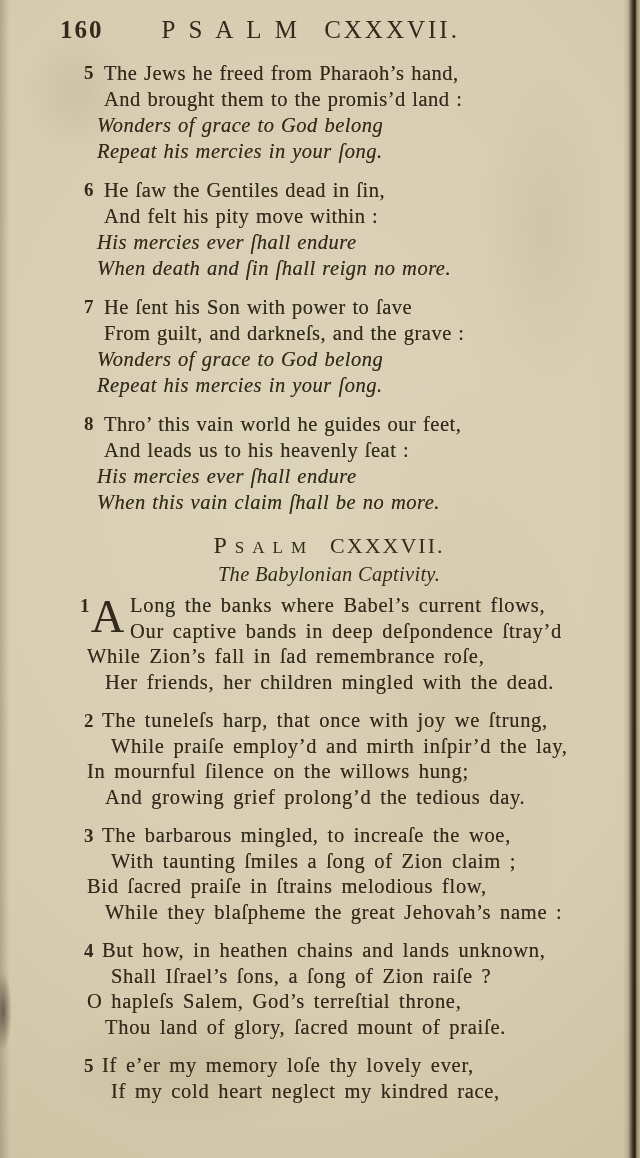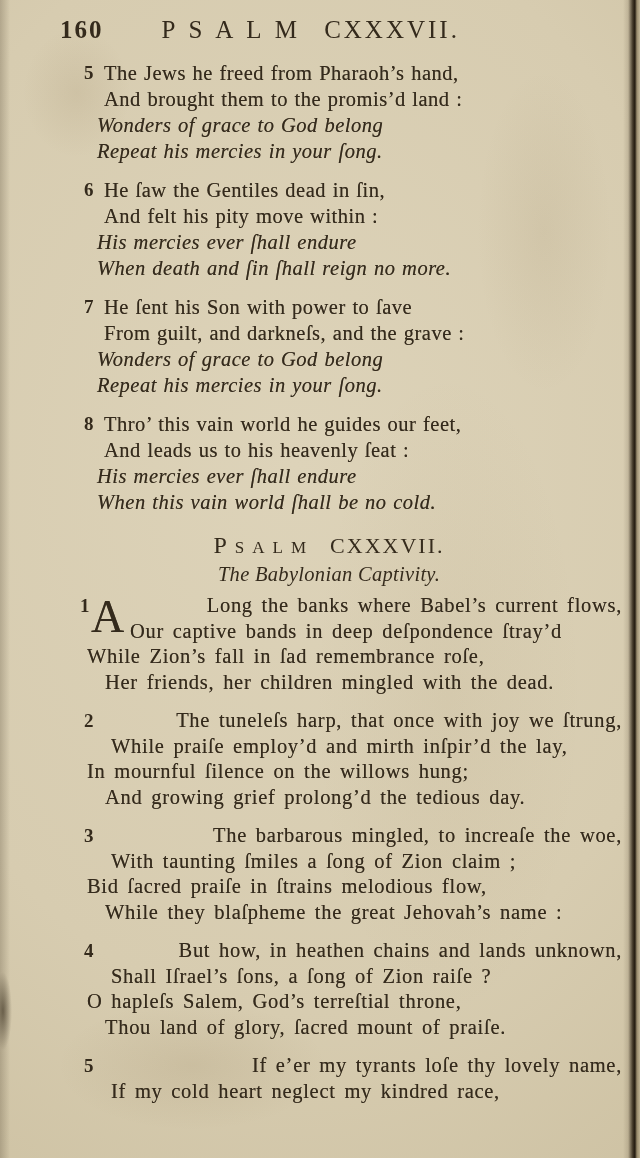--- a/index.html
+++ b/index.html
@@ -47,21 +47,21 @@
   .verse{position:relative;margin-bottom:13px;}
   .vnum{position:absolute;left:24px;top:2px;font-size:19px;font-weight:700;}
   .vline{font-size:20.5px;line-height:26px;white-space:nowrap;
          text-shadow:0 0 .4px rgba(40,30,15,.55);}
   .it{font-style:italic;}
 
   .v136 .vline{margin-left:44px;letter-spacing:.5px;word-spacing:1px;}
   .v136 .vline.it{margin-left:37px;}
 
   .v137 .vline{line-height:25.5px;letter-spacing:.7px;word-spacing:3px;}
-  .v137 .l1{margin-left:42px;text-align:right;}
+  .v137 .l1{margin-left:42px;}
   .v137 .l2{margin-left:51px;}
   .v137 .l3{margin-left:27px;}
   .v137 .l4{margin-left:45px;}
   .v137.dropverse .l1,.v137.dropverse .l2{margin-left:70px;}
   .v137.dropverse .vnum{left:20px;}
   .dropcap{
     position:absolute;left:31px;top:1px;
     font-size:46px;line-height:46px;font-weight:500;
     text-shadow:0 0 .5px rgba(40,30,15,.6);
   }
@@ -112,21 +112,21 @@
           <div class="vline l3 it">Wonders of grace to God belong</div>
           <div class="vline l4 it">Repeat his mercies in your ſong.</div>
         </div>
       </div>
       <div class="verse v136">
         <span class="vnum">8</span>
         <div class="vlines">
           <div class="vline l1">Thro’ this vain world he guides our feet,</div>
           <div class="vline l2">And leads us to his heavenly ſeat :</div>
           <div class="vline l3 it">His mercies ever ſhall endure</div>
-          <div class="vline l4 it">When this vain world ſhall be no cold.</div>
+          <div class="vline l4 it">When this vain claim ſhall be no more.</div>
         </div>
       </div>
     </section>
 
   <div class="psalm-heading">
     <span class="ph-word">Psalm</span>
     <span class="ph-num">CXXXVII.</span>
   </div>
   <div class="psalm-subtitle">The Babylonian Captivity.</div>
 
@@ -164,21 +164,21 @@
         <div class="vlines">
           <div class="vline l1">But how, in heathen chains and lands unknown,</div>
           <div class="vline l2">Shall Iſrael’s ſons, a ſong of Zion raiſe ?</div>
           <div class="vline l3">O hapleſs Salem, God’s terreſtial throne,</div>
           <div class="vline l4">Thou land of glory, ſacred mount of praiſe.</div>
         </div>
       </div>
       <div class="verse v137">
         <span class="vnum">5</span>
         <div class="vlines">
-          <div class="vline l1">If e’er my tyrants loſe thy lovely name,</div>
+          <div class="vline l1">If e’er my memory loſe thy lovely ever,</div>
           <div class="vline l2">If my cold heart neglect my kindred race,</div>
         </div>
       </div>
     </section>
 
   <div class="edge-left"></div>
   <div class="smudge"></div>
   <div class="edge-right"></div>
 </div>
 

